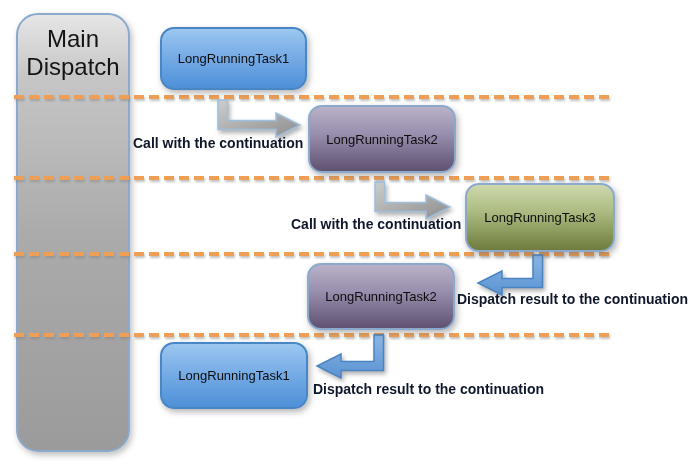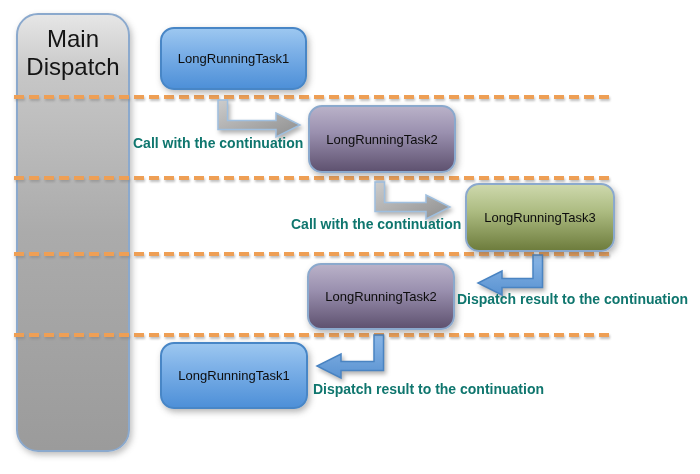--- a/index.html
+++ b/index.html
@@ -37,21 +37,21 @@
   .task.purple{
     border:2px solid #8BA9CD;
     background:linear-gradient(180deg,#B9B1C8 0%,#9A90AF 40%,#5F5270 100%);
   }
   .task.green{
     border:2px solid #8BA9CD;
     background:linear-gradient(180deg,#CDD8AC 0%,#ADBC82 40%,#6E7D3D 100%);
   }
   
   .alabel{
-    position:absolute;font-size:14px;font-weight:bold;color:#0f766e;white-space:nowrap;
+    position:absolute;font-size:14px;font-weight:bold;color:#0f172a;white-space:nowrap;
   }
   
   #arrow-layer{position:absolute;left:0;top:0;}
   .arrow-gray{fill:url(#gradGray);stroke:#9FBFDF;stroke-width:1.5;filter:drop-shadow(2px 3px 2px rgba(0,0,0,.30));}
   .arrow-blue{fill:url(#gradBlue);stroke:#4A84C2;stroke-width:1.5;filter:drop-shadow(2px 3px 2px rgba(0,0,0,.30));}
 </style>
 </head>
 <body>
 
 <div id="stage">

